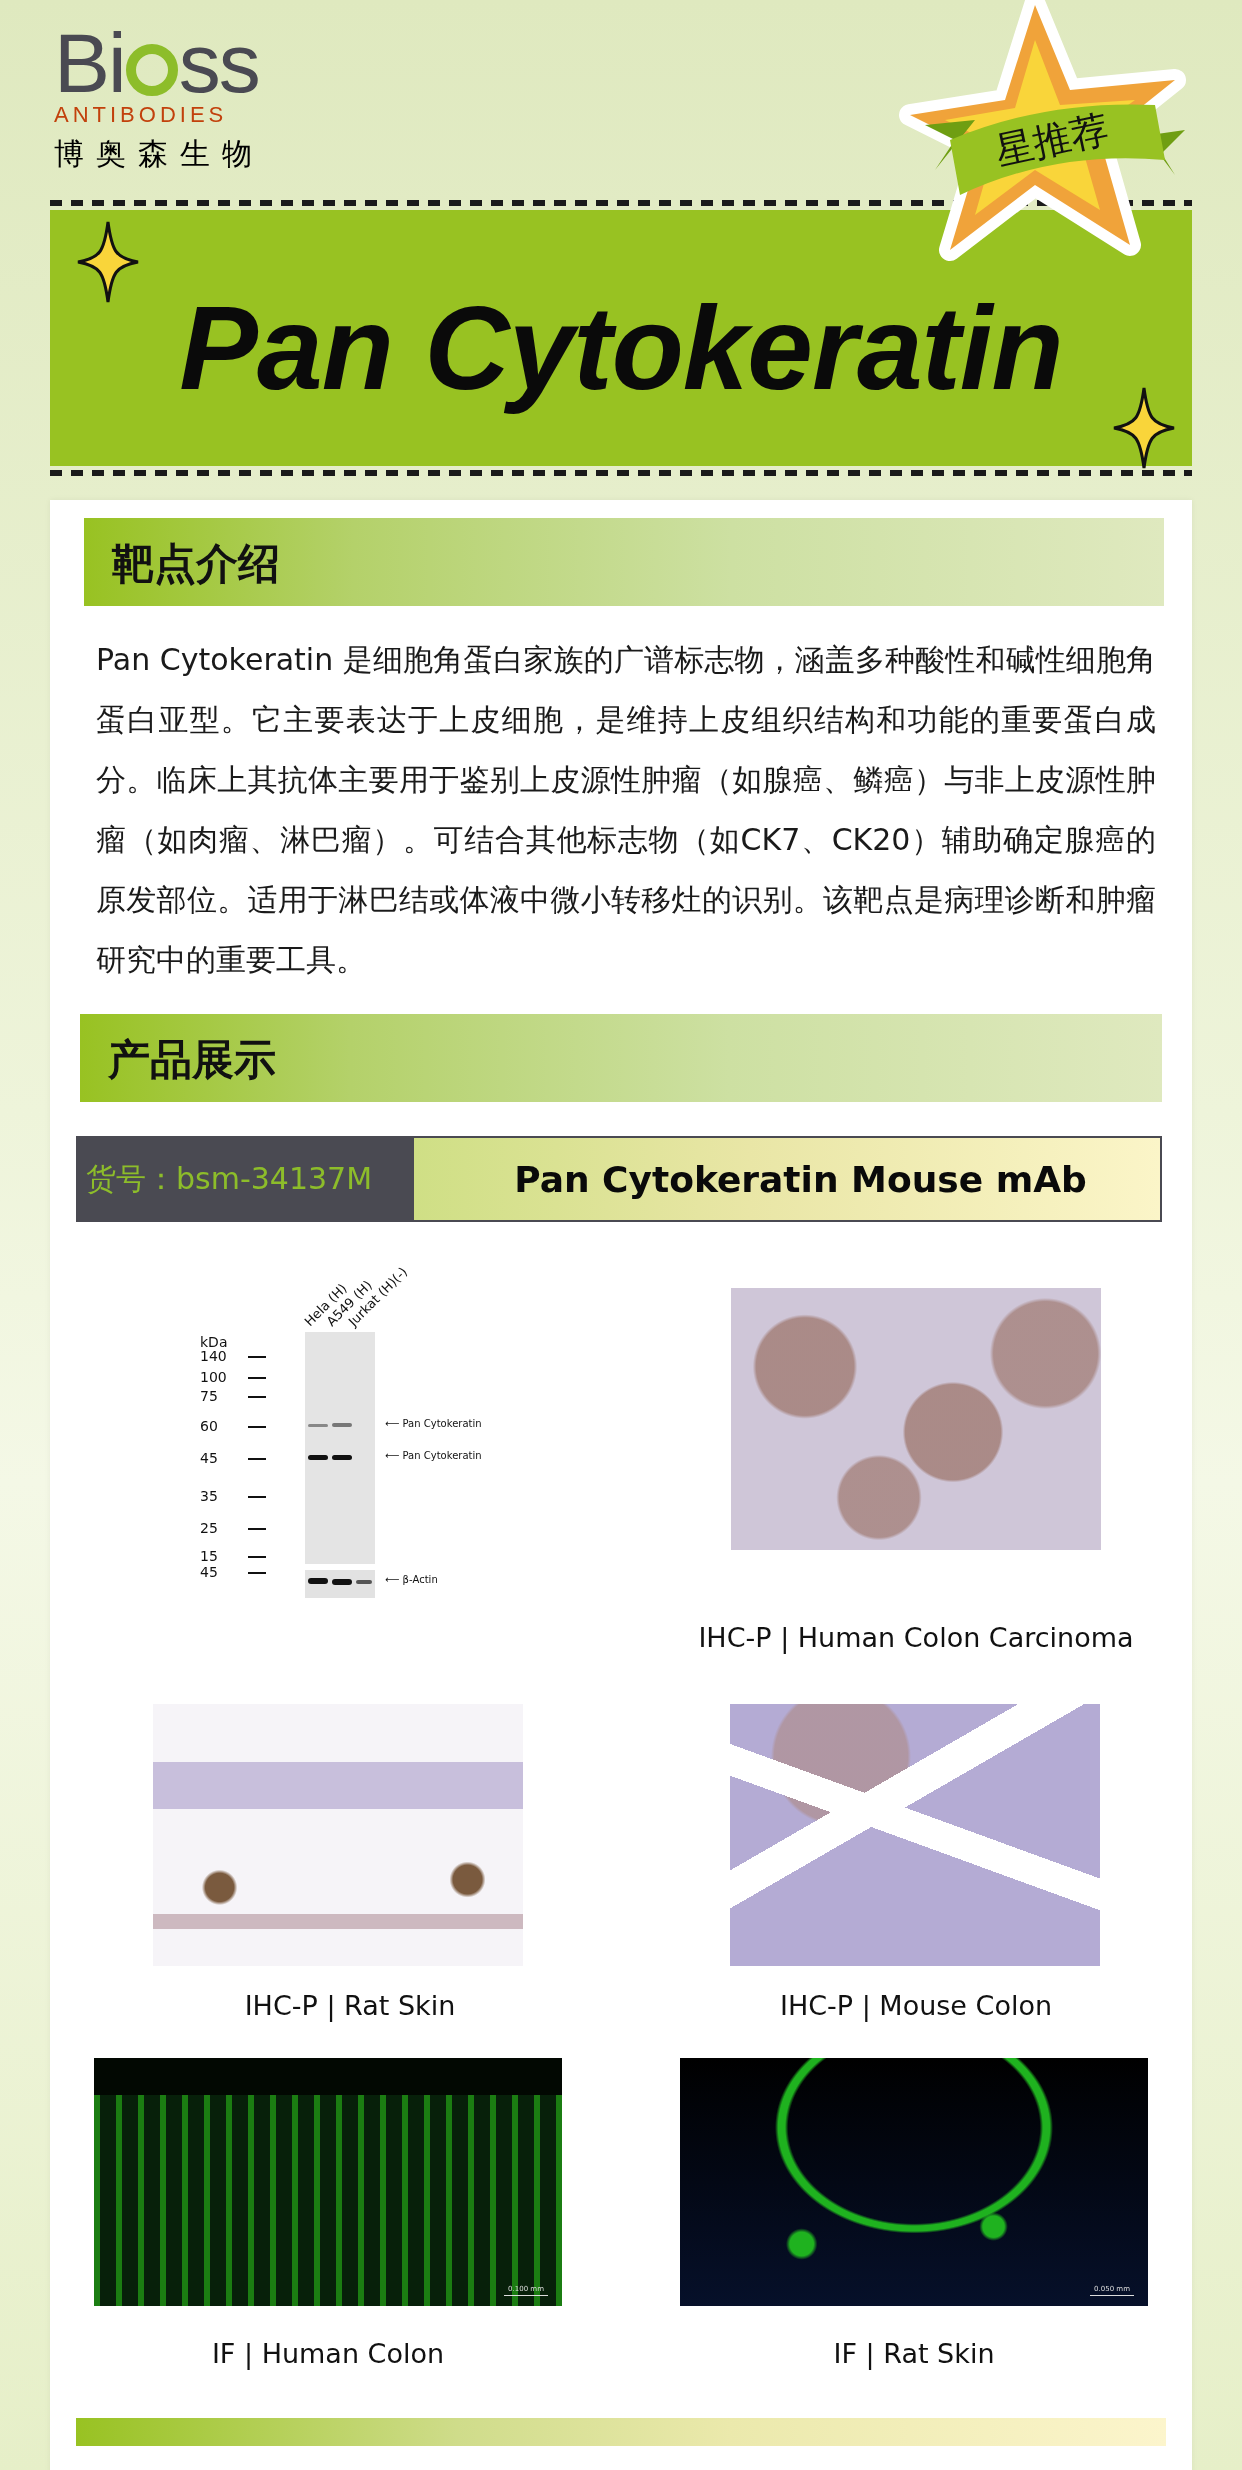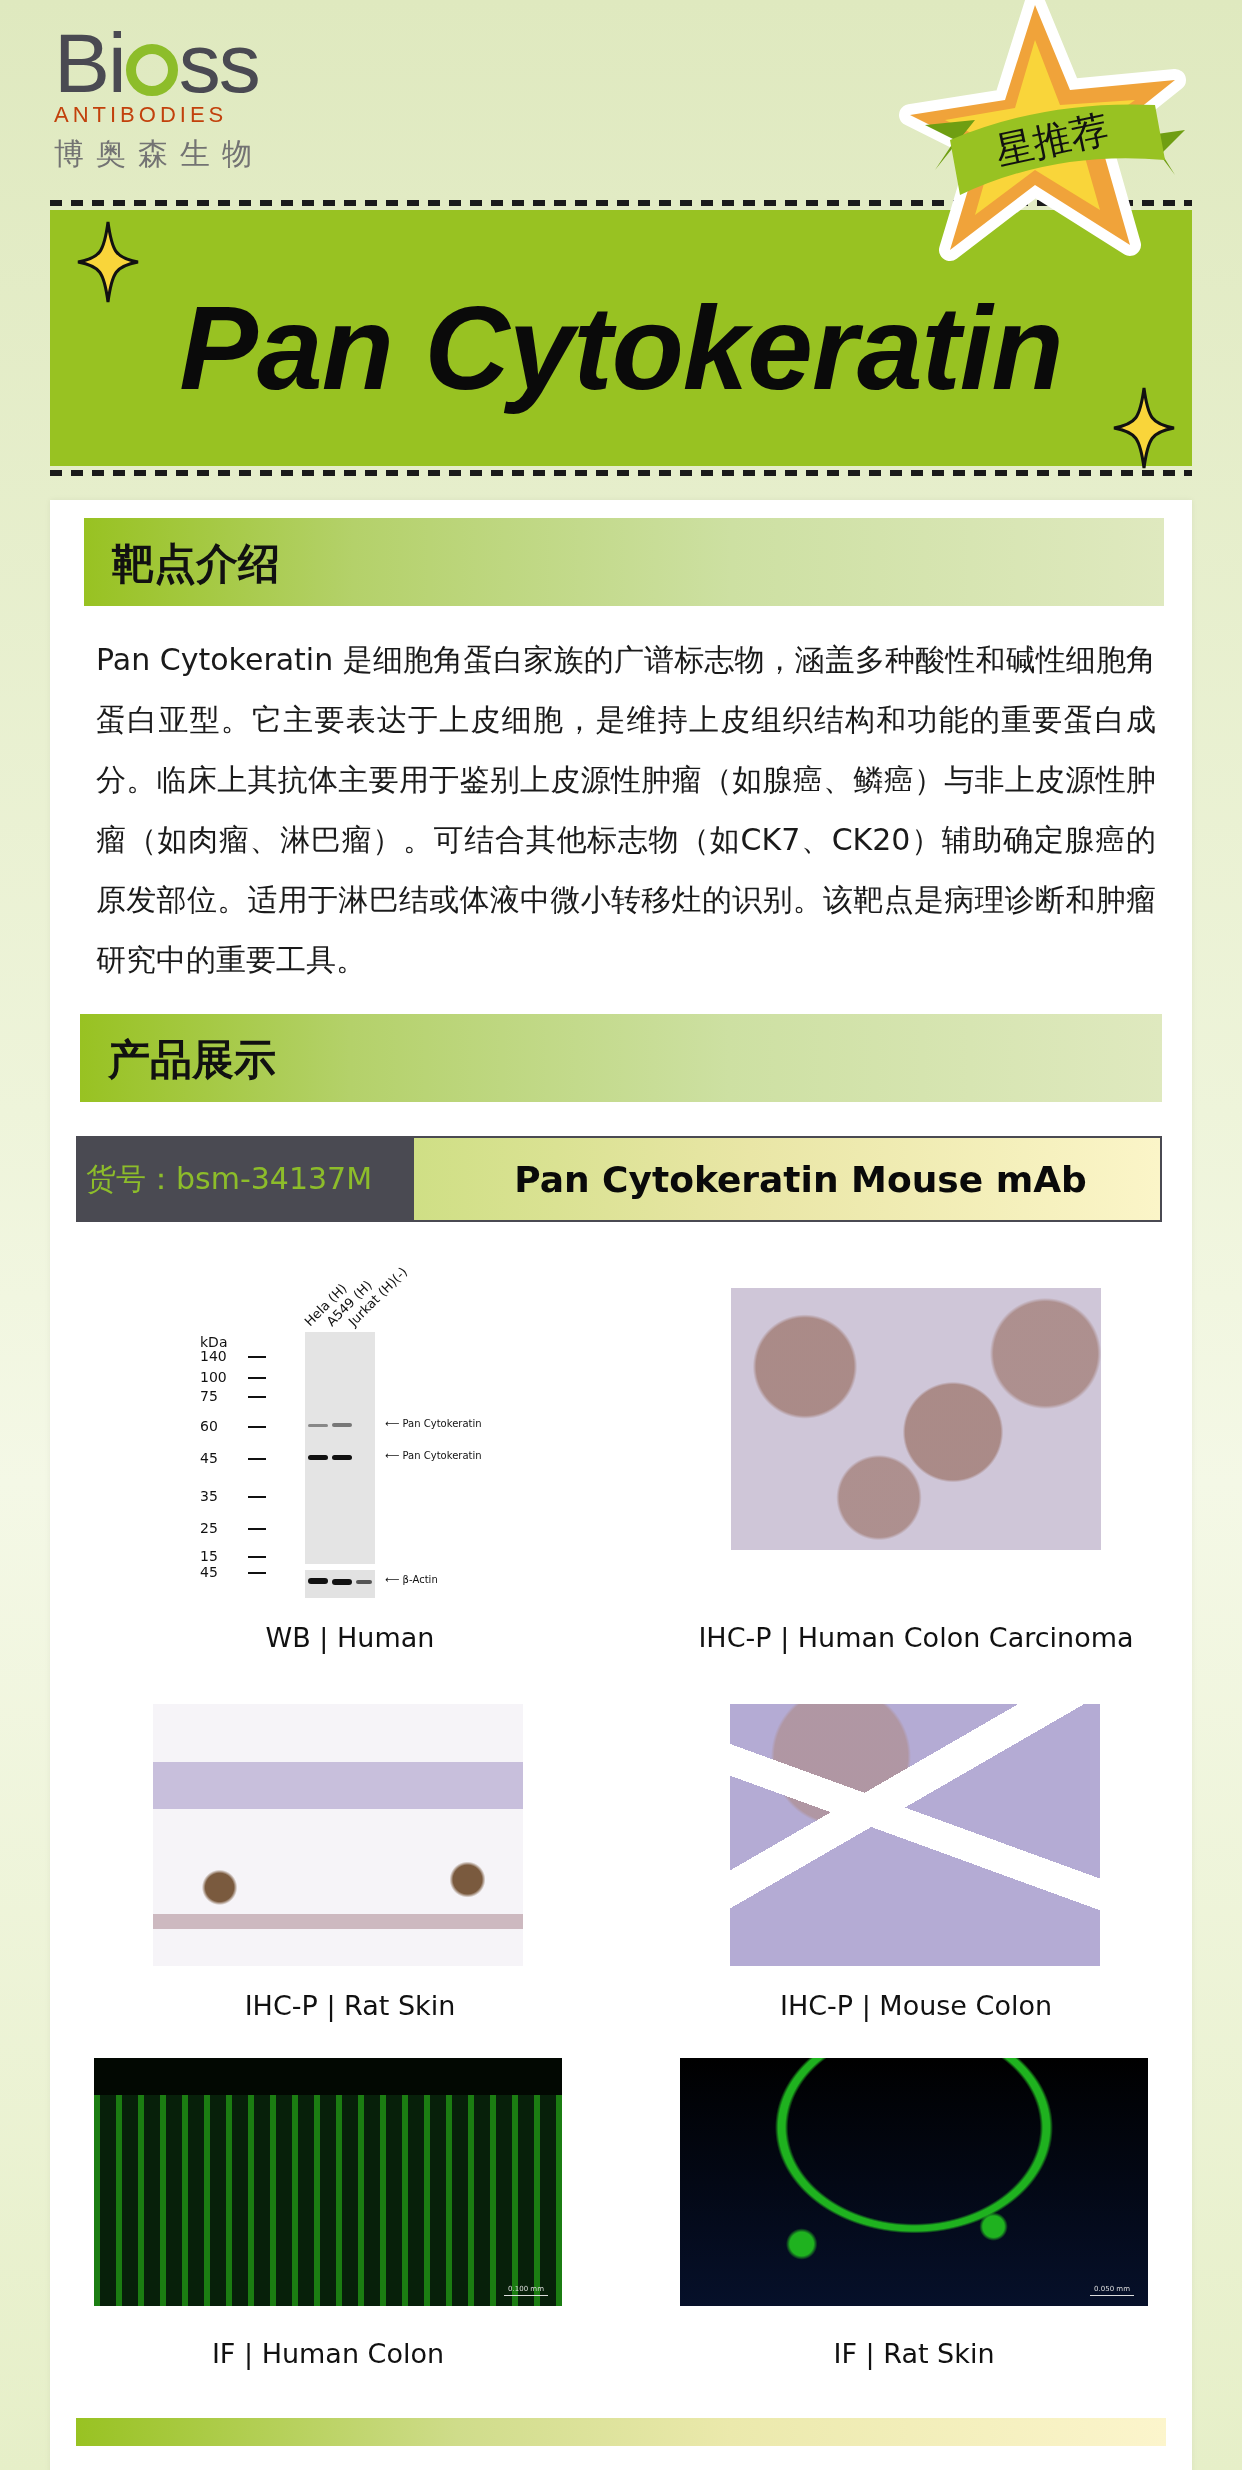--- a/index.html
+++ b/index.html
@@ -7,21 +7,21 @@
   body {
     position: relative;
     font-family: "DejaVu Sans", "Liberation Sans", sans-serif;
     background: linear-gradient(180deg, #dfe9bf 0%, #eef4da 45%, #f4f8e6 60%, #e6efc8 100%);
   }
   
   .logo { position: absolute; left: 54px; top: 28px; width: 210px; }
   .logo-word { position: relative; font-family: "Liberation Sans", sans-serif; font-size: 84px; line-height: 70px; color: #4a4a52; letter-spacing: -2px; height: 72px; }
   .logo-word .o { color: #8dbd2a; display: inline-block; width: 52px; height: 52px; border: 10px solid #8dbd2a; border-radius: 50%; vertical-align: -4px; margin: 0 1px; }
   .logo-sub { font-family: "Liberation Sans", sans-serif; font-size: 22px; letter-spacing: 4px; color: #c2410c; margin-top: 2px; }
-  .logo-cn { font-size: 30px; letter-spacing: 12px; color: #737373; margin-top: 6px; }
+  .logo-cn { font-size: 30px; letter-spacing: 12px; color: #000000; margin-top: 6px; }
   
   .badge { position: absolute; left: 895px; top: 0px; width: 300px; height: 270px; }
   
   .banner-wrap { position: absolute; left: 50px; top: 200px; width: 1142px; height: 276px; }
   .dash { position: absolute; left: 0; width: 1142px; height: 6px;
     background-image: repeating-linear-gradient(90deg, #1a1a1a 0 12px, transparent 12px 21px); }
   .dash.top { top: 0; } .dash.bot { bottom: 0; }
   .banner { position: absolute; left: 0; top: 10px; width: 1142px; height: 256px; background: #98c222; }
   .banner-title { position: absolute; left: 0; right: 0; top: 70px; text-align: center; font-family: "Liberation Sans", sans-serif; font-weight: bold; font-style: italic; font-size: 118px; color: #0a0a0a; letter-spacing: -1px; }
   .sparkle { position: absolute; }
@@ -149,21 +149,20 @@
     <div class="mk" style="top:166px;"><span>60</span><i></i></div>
     <div class="mk" style="top:198px;"><span>45</span><i></i></div>
     <div class="mk" style="top:236px;"><span>35</span><i></i></div>
     <div class="mk" style="top:268px;"><span>25</span><i></i></div>
     <div class="mk" style="top:296px;"><span>15</span><i></i></div>
     <div class="mk" style="top:312px;"><span>45</span><i></i></div>
     <div class="arr" style="top:166px;"><span>⟵</span> <span>Pan Cytokeratin</span></div>
     <div class="arr" style="top:198px;"><span>⟵</span> <span>Pan Cytokeratin</span></div>
     <div class="arr" style="top:322px;"><span>⟵</span> <span>β-Actin</span></div>
   </div>
-  <div class="caption" style="left:100px; width:400px; top:1122px;">WB | Human</div>
 
   <div class="fig ihc" style="left:681px; top:788px; width:370px; height:262px;"></div>
   <div class="caption" style="left:616px; width:500px; top:1122px;">IHC-P | Human Colon Carcinoma</div>
 
   <div class="fig ihc rat" style="left:103px; top:1204px; width:370px; height:262px;"></div>
   <div class="caption" style="left:100px; width:400px; top:1490px;">IHC-P | Rat Skin</div>
 
   <div class="fig ihc mouse" style="left:680px; top:1204px; width:370px; height:262px;"></div>
   <div class="caption" style="left:616px; width:500px; top:1490px;">IHC-P | Mouse Colon</div>
 

